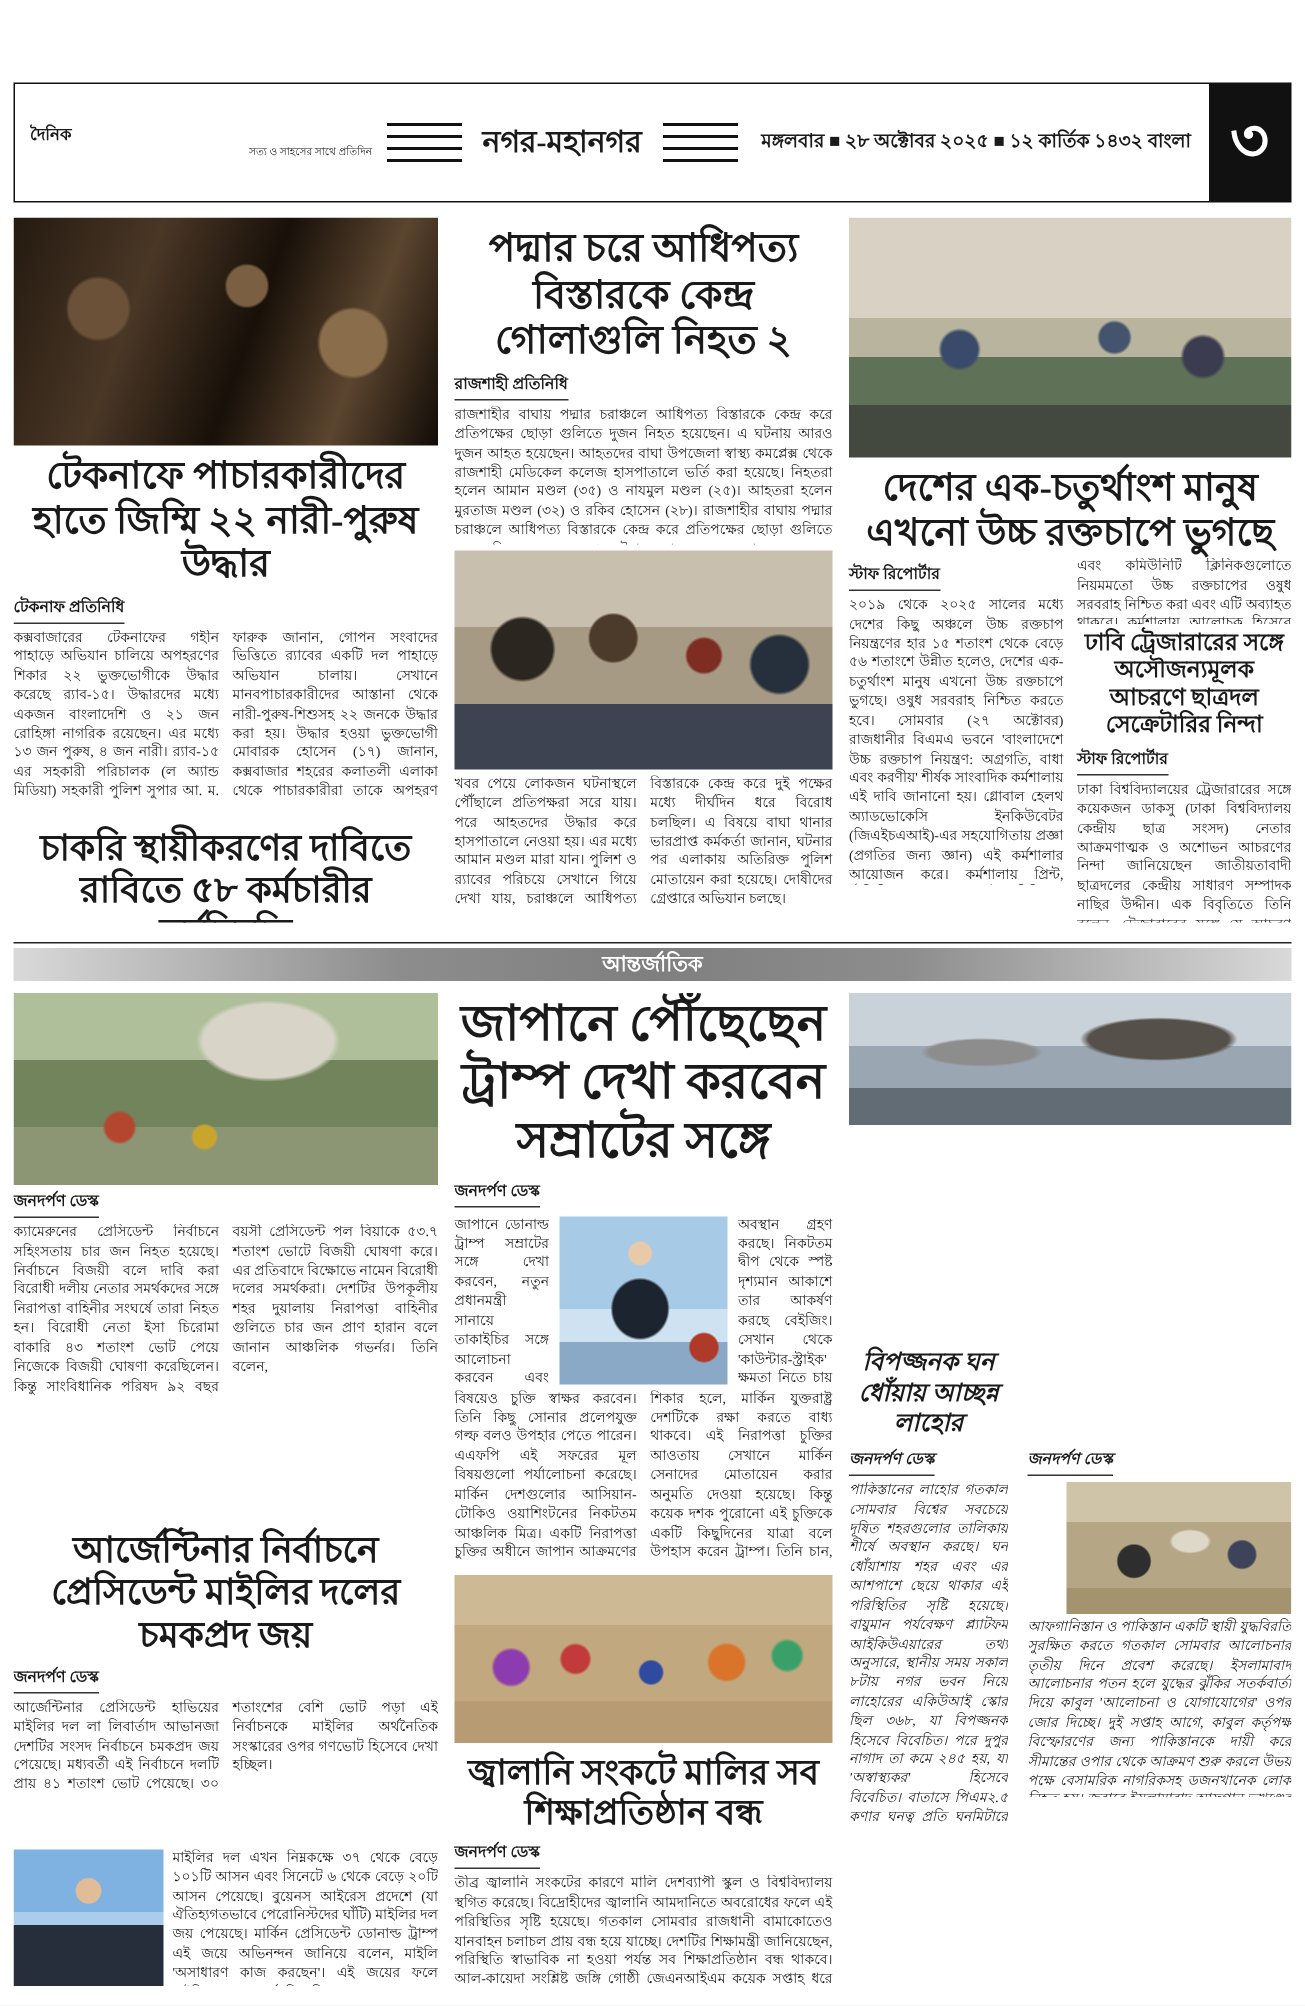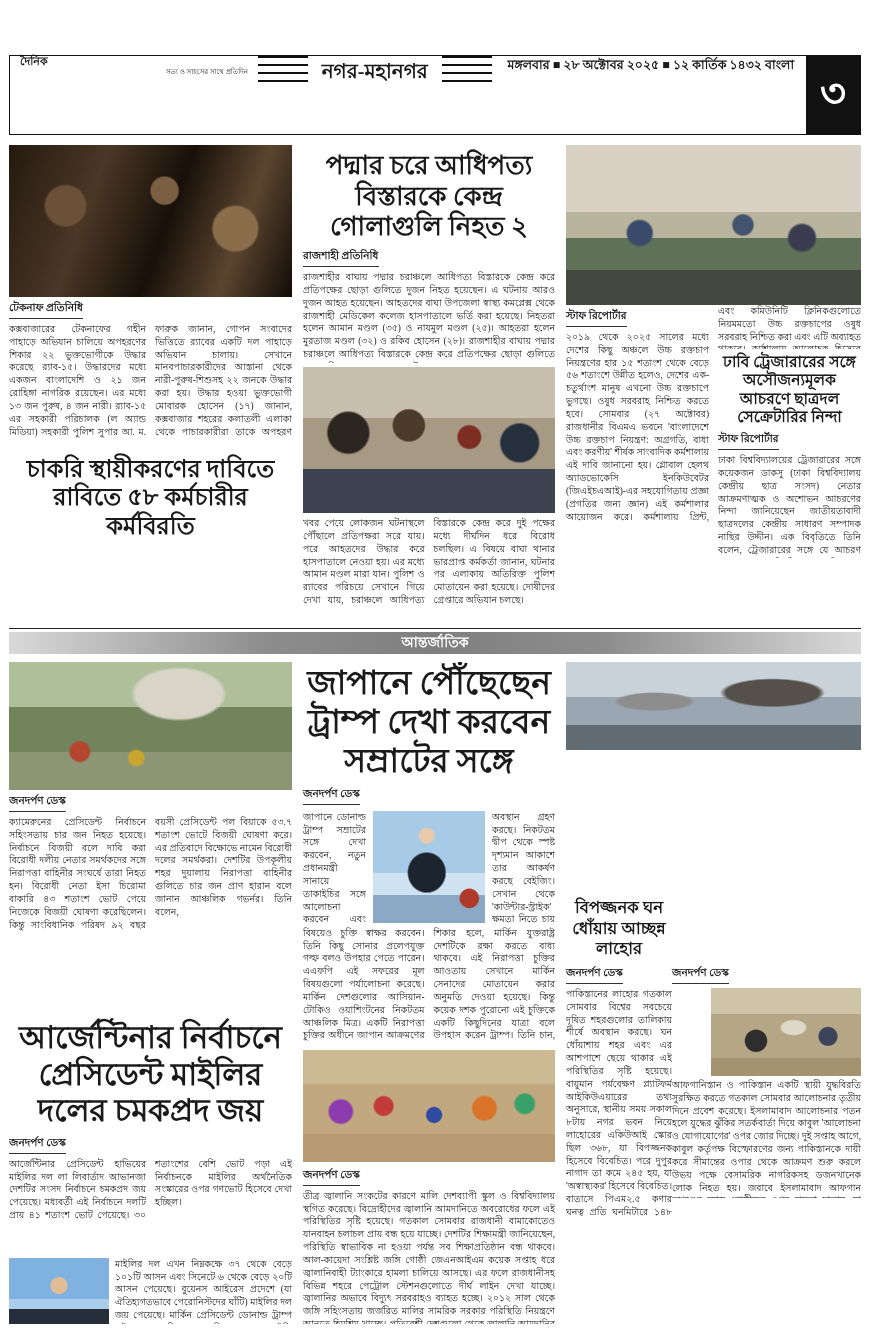--- a/index.html
+++ b/index.html
@@ -1,21 +1,21 @@
 <!DOCTYPE html>
 <html><head>
 <meta charset="utf-8">
 <style>
   html,body{margin:0;padding:0;background:#e9e9e9;}
   .page{position:relative;width:870px;height:1337px;margin:0 auto;background:#ffffff;
         font-family:"Liberation Serif","DejaVu Serif",serif;color:#1a1a1a;overflow:hidden;}
   .inner{padding:0 9px;}
 
   
-  .masthead{margin:55px 0 0 0;border:1.5px solid #111;height:78px;display:flex;background:#fff;}
+  .masthead{margin:55px 0 0 0;border:1.5px solid #111;height:78px;display:flex;align-items:center;background:#fff;}
   .logo-block{width:228px;padding-left:10px;line-height:1;}
   .brand-small{font-size:11px;font-weight:bold;}
   .brand{font-size:37px;font-weight:bold;letter-spacing:-1px;margin-top:-2px;}
   .tagline{font-size:7px;text-align:right;margin-top:2px;color:#222;}
   .rules{flex:1;height:26px;margin:0 10px;
          background:repeating-linear-gradient(#111 0 2px,transparent 2px 8px);}
   .mast-section{font-size:20px;font-weight:bold;white-space:nowrap;padding:0 4px;}
   .mast-date{font-size:12.5px;font-weight:bold;white-space:nowrap;padding:0 12px 0 6px;}
   .pageno{width:54px;height:78px;background:#111;color:#fff;display:flex;align-items:center;justify-content:center;
           font-size:40px;font-weight:bold;}
@@ -84,21 +84,21 @@
      linear-gradient(180deg,#7fb2e0 0 45%,#a9cdea 45% 55%,#252e3a 55%);}
   .ph-funeral{width:150px;height:88px;float:right;margin:0 0 3px 6px;background:
      radial-gradient(circle at 30% 60%, #2e2e2e 0 9%, transparent 10%),
      radial-gradient(circle at 78% 55%, #3d445a 0 7%, transparent 8%),
      radial-gradient(ellipse at 55% 45%, #ded8c8 0 10%, transparent 12%),
      linear-gradient(180deg,#cfc3a8 0 30%,#b5a685 30% 80%,#a3936f 80%);}
 
   .trump-row{display:flex;gap:7px;margin-top:2px;}
   .trump-row .body{flex:1;}
 
-  .rt-split{display:flex;gap:0;}
+  .rt-split{display:flex;gap:13px;font-style:italic;}
   .lahore-col{width:106px;flex:none;}
   .h-lahore{font-weight:bold;text-align:center;font-size:16.5px;line-height:1.25;margin:8px 0 2px;}
   .afghan-col{flex:1;}
 </style>
 </head>
 <body>
 
 <div class="page">
   <div class="inner">
 
@@ -111,36 +111,38 @@
       <div class="mast-section">নগর-মহানগর</div>
       <div class="rules"></div>
       <div class="mast-date">মঙ্গলবার ■ ২৮ অক্টোবর ২০২৫ ■ ১২ কার্তিক ১৪৩২ বাংলা</div>
       <div class="pageno">৩</div>
     </div>
 
     <div class="sec-top">
 
       <div class="col-a">
         <div class="photo ph-rescue"></div>
+        <div class="h-big" style="font-size:25px;">টেকনাফে পাচারকারীদের হাতে জিম্মি ২২ নারী-পুরুষ উদ্ধার</div>
         <div><span class="byline">টেকনাফ প্রতিনিধি</span></div>
         <div class="body cols2" style="height:122px;">কক্সবাজারের টেকনাফের গহীন পাহাড়ে অভিযান চালিয়ে অপহরণের শিকার ২২ ভুক্তভোগীকে উদ্ধার করেছে র‌্যাব-১৫। উদ্ধারদের মধ্যে একজন বাংলাদেশি ও ২১ জন রোহিঙ্গা নাগরিক রয়েছেন। এর মধ্যে ১৩ জন পুরুষ, ৪ জন নারী। র‌্যাব-১৫ এর সহকারী পরিচালক (ল অ্যান্ড মিডিয়া) সহকারী পুলিশ সুপার আ. ম. ফারুক জানান, গোপন সংবাদের ভিত্তিতে র‌্যাবের একটি দল পাহাড়ে অভিযান চালায়। সেখানে মানবপাচারকারীদের আস্তানা থেকে নারী-পুরুষ-শিশুসহ ২২ জনকে উদ্ধার করা হয়। উদ্ধার হওয়া ভুক্তভোগী মোবারক হোসেন (১৭) জানান, কক্সবাজার শহরের কলাতলী এলাকা থেকে পাচারকারীরা তাকে অপহরণ করে পাহাড়ে নিয়ে যায় এবং পরিবারের কাছে পাঁচ লাখ টাকা মুক্তিপণ দাবি করে। মুক্তিপণ না দিলে মালয়েশিয়ায় পাচারের হুমকিও দেওয়া হয়। উদ্ধার হওয়া ব্যক্তিদের আইনি প্রক্রিয়া শেষে পরিবারের কাছে হস্তান্তর করা হয়েছে। এ ঘটনায় সংশ্লিষ্ট ধারায় টেকনাফ মডেল থানায় মামলা করা হয়েছে।</div>
         <div class="h-big" style="font-size:24px;margin-top:10px;">চাকরি স্থায়ীকরণের দাবিতে রাবিতে ৫৮ কর্মচারীর কর্মবিরতি</div>
 
       </div>
 
       <div class="col-b">
         <div class="h-big" style="font-size:26px;">পদ্মার চরে আধিপত্য বিস্তারকে কেন্দ্র গোলাগুলি নিহত ২</div>
         <div><span class="byline">রাজশাহী প্রতিনিধি</span></div>
         <div class="body" style="height:92px;">রাজশাহীর বাঘায় পদ্মার চরাঞ্চলে আধিপত্য বিস্তারকে কেন্দ্র করে প্রতিপক্ষের ছোড়া গুলিতে দুজন নিহত হয়েছেন। এ ঘটনায় আরও দুজন আহত হয়েছেন। আহতদের বাঘা উপজেলা স্বাস্থ্য কমপ্লেক্স থেকে রাজশাহী মেডিকেল কলেজ হাসপাতালে ভর্তি করা হয়েছে। নিহতরা হলেন আমান মণ্ডল (৩৫) ও নাযমুল মণ্ডল (২৫)। আহতরা হলেন মুরতাজ মণ্ডল (৩২) ও রকিব হোসেন (২৮)। রাজশাহীর বাঘায় পদ্মার চরাঞ্চলে আধিপত্য বিস্তারকে কেন্দ্র করে প্রতিপক্ষের ছোড়া গুলিতে দুজন নিহত হয়েছেন। এ ঘটনায় আরও দুজন আহত হয়েছেন। আহতদের বাঘা উপজেলা স্বাস্থ্য কমপ্লেক্স থেকে রাজশাহী মেডিকেল কলেজ হাসপাতালে ভর্তি করা হয়েছে। নিহতরা হলেন আমান মণ্ডল (৩৫) ও নাযমুল মণ্ডল (২৫)। আহতরা হলেন মুরতাজ মণ্ডল (৩২) ও রকিব হোসেন (২৮)।</div>
         <div class="photo ph-injured" style="margin:4px 0;"></div>
         <div class="body cols2" style="height:96px;">খবর পেয়ে লোকজন ঘটনাস্থলে পৌঁছালে প্রতিপক্ষরা সরে যায়। পরে আহতদের উদ্ধার করে হাসপাতালে নেওয়া হয়। এর মধ্যে আমান মণ্ডল মারা যান। পুলিশ ও র‌্যাবের পরিচয়ে সেখানে গিয়ে দেখা যায়, চরাঞ্চলে আধিপত্য বিস্তারকে কেন্দ্র করে দুই পক্ষের মধ্যে দীর্ঘদিন ধরে বিরোধ চলছিল। এ বিষয়ে বাঘা থানার ভারপ্রাপ্ত কর্মকর্তা জানান, ঘটনার পর এলাকায় অতিরিক্ত পুলিশ মোতায়েন করা হয়েছে। দোষীদের গ্রেপ্তারে অভিযান চলছে।</div>
       </div>
 
       <div class="col-c">
         <div class="photo ph-meeting"></div>
+        <div class="h-big" style="font-size:25px;">দেশের এক-চতুর্থাংশ মানুষ এখনো উচ্চ রক্তচাপে ভুগছে</div>
         <div style="display:flex;gap:9px;">
           <div style="flex:1;">
             <span class="byline">স্টাফ রিপোর্টার</span>
             <div class="body" style="height:192px;">২০১৯ থেকে ২০২৫ সালের মধ্যে দেশের কিছু অঞ্চলে উচ্চ রক্তচাপ নিয়ন্ত্রণের হার ১৫ শতাংশ থেকে বেড়ে ৫৬ শতাংশে উন্নীত হলেও, দেশের এক-চতুর্থাংশ মানুষ এখনো উচ্চ রক্তচাপে ভুগছে। ওষুধ সরবরাহ নিশ্চিত করতে হবে। সোমবার (২৭ অক্টোবর) রাজধানীর বিএমএ ভবনে 'বাংলাদেশে উচ্চ রক্তচাপ নিয়ন্ত্রণ: অগ্রগতি, বাধা এবং করণীয়' শীর্ষক সাংবাদিক কর্মশালায় এই দাবি জানানো হয়। গ্লোবাল হেলথ অ্যাডভোকেসি ইনকিউবেটর (জিএইচএআই)-এর সহযোগিতায় প্রজ্ঞা (প্রগতির জন্য জ্ঞান) এই কর্মশালার আয়োজন করে। কর্মশালায় প্রিন্ট, টেলিভিশন এবং অনলাইন মিডিয়ায় কর্মরত ২৩ জন সাংবাদিক অংশগ্রহণ করেন। কর্মশালায় জানানো হয়, উচ্চ রক্তচাপ একটি গুরুতর জনস্বাস্থ্য সমস্যা, যা অকাল মৃত্যু ঘটায়। বিশ্ব স্বাস্থ্য সংস্থার প্রতিবেদন অনুযায়ী, প্রাথমিক পর্যায়ে</div>
           </div>
           <div style="flex:1;">
             <div class="body" style="height:44px;">এবং কমিউনিটি ক্লিনিকগুলোতে নিয়মমতো উচ্চ রক্তচাপের ওষুধ সরবরাহ নিশ্চিত করা এবং এটি অব্যাহত থাকবে। কর্মশালায় আলোচক হিসেবে উপস্থিত ছিলেন ঢাকা ট্রিবিউনের সম্পাদক রিয়াজ আহমেদ; জিএইচএআই বাংলাদেশের কান্ট্রি লিড এবং প্রজ্ঞার নির্বাহী পরিচালকসহ অন্যরা।</div>
             <div class="h-big" style="font-size:15.5px;margin:4px 0 2px;">ঢাবি ট্রেজারারের সঙ্গে অসৌজন্যমূলক আচরণে ছাত্রদল সেক্রেটারির নিন্দা</div>
             <span class="byline">স্টাফ রিপোর্টার</span>
             <div class="body" style="height:104px;">ঢাকা বিশ্ববিদ্যালয়ের ট্রেজারারের সঙ্গে কয়েকজন ডাকসু (ঢাকা বিশ্ববিদ্যালয় কেন্দ্রীয় ছাত্র সংসদ) নেতার আক্রমণাত্মক ও অশোভন আচরণের নিন্দা জানিয়েছেন জাতীয়তাবাদী ছাত্রদলের কেন্দ্রীয় সাধারণ সম্পাদক নাছির উদ্দীন। এক বিবৃতিতে তিনি বলেন, ট্রেজারারের সঙ্গে যে আচরণ করা হয়েছে তা বিশ্ববিদ্যালয়ের শিক্ষকের মর্যাদার পরিপন্থী। এমন আচরণ থেকে বিরত থাকার আহ্বান জানান তিনি। ঘটনার সুষ্ঠু তদন্ত দাবি করে দোষীদের বিরুদ্ধে ব্যবস্থা নেওয়ার আহ্বান জানানো হয়।</div>
@@ -154,39 +156,40 @@
         <span>আন্তর্জাতিক</span>
       </div>
     </div>
 
     <div class="sec-intl">
 
       <div class="col-a">
         <div class="photo ph-festival"></div>
         <div><span class="byline">জনদর্পণ ডেস্ক</span></div>
         <div class="body cols2" style="height:196px;">ক্যামেরুনের প্রেসিডেন্ট নির্বাচনে সহিংসতায় চার জন নিহত হয়েছে। নির্বাচনে বিজয়ী বলে দাবি করা বিরোধী দলীয় নেতার সমর্থকদের সঙ্গে নিরাপত্তা বাহিনীর সংঘর্ষে তারা নিহত হন। বিরোধী নেতা ইসা চিরোমা বাকারি ৪৩ শতাংশ ভোট পেয়ে নিজেকে বিজয়ী ঘোষণা করেছিলেন। কিন্তু সাংবিধানিক পরিষদ ৯২ বছর বয়সী প্রেসিডেন্ট পল বিয়াকে ৫৩.৭ শতাংশ ভোটে বিজয়ী ঘোষণা করে। এর প্রতিবাদে বিক্ষোভে নামেন বিরোধী দলের সমর্থকরা। দেশটির উপকূলীয় শহর দুয়ালায় নিরাপত্তা বাহিনীর গুলিতে চার জন প্রাণ হারান বলে জানান আঞ্চলিক গভর্নর। তিনি বলেন,</div>
-        <div class="h-big" style="font-size:31px;margin-top:8px;text-align:center;">আর্জেন্টিনার নির্বাচনে প্রেসিডেন্ট মাইলির দলের চমকপ্রদ জয়</div>
+        <div class="h-big" style="font-size:24px;margin-top:8px;text-align:center;">আর্জেন্টিনার নির্বাচনে প্রেসিডেন্ট মাইলির দলের চমকপ্রদ জয়</div>
         <div><span class="byline">জনদর্পণ ডেস্ক</span></div>
         <div class="body cols2" style="height:96px;">আর্জেন্টিনার প্রেসিডেন্ট হাভিয়ের মাইলির দল লা লিবার্তাদ আভানজা দেশটির সংসদ নির্বাচনে চমকপ্রদ জয় পেয়েছে। মধ্যবর্তী এই নির্বাচনে দলটি প্রায় ৪১ শতাংশ ভোট পেয়েছে। ৩০ শতাংশের বেশি ভোট পড়া এই নির্বাচনকে মাইলির অর্থনৈতিক সংস্কারের ওপর গণভোট হিসেবে দেখা হচ্ছিল।</div>
         <div style="display:flex;gap:6px;margin-top:4px;">
           <div class="photo ph-milei"></div>
           <div class="body" style="height:92px;flex:1;">মাইলির দল এখন নিম্নকক্ষে ৩৭ থেকে বেড়ে ১০১টি আসন এবং সিনেটে ৬ থেকে বেড়ে ২০টি আসন পেয়েছে। বুয়েনস আইরেস প্রদেশে (যা ঐতিহ্যগতভাবে পেরোনিস্টদের ঘাঁটি) মাইলির দল জয় পেয়েছে। মার্কিন প্রেসিডেন্ট ডোনাল্ড ট্রাম্প এই জয়ে অভিনন্দন জানিয়ে বলেন, মাইলি 'অসাধারণ কাজ করছেন'। এই জয়ের ফলে মাইলির সংস্কার কর্মসূচি এগিয়ে নেওয়া সহজ হবে বলে মনে করছেন বিশ্লেষকরা।</div>
         </div>
       </div>
 
       <div class="col-b">
         <div class="h-big" style="font-size:33px;margin-top:2px;">জাপানে পৌঁছেছেন ট্রাম্প দেখা করবেন সম্রাটের সঙ্গে</div>
         <div><span class="byline">জনদর্পণ ডেস্ক</span></div>
         <div class="trump-row">
           <div class="body" style="height:112px;">জাপানে ডোনাল্ড ট্রাম্প সম্রাটের সঙ্গে দেখা করবেন, নতুন প্রধানমন্ত্রী সানায়ে তাকাইচির সঙ্গে আলোচনা করবেন এবং ইউএসএস জর্জ ওয়াশিংটন বিমানবাহী রণতরী সফরেরও ঘোষণা দেবেন। খবর বার্তা সংস্থা এএফপির। গণমাধ্যমের প্রতিবেদনে বলা হয়েছে, গতকাল সোমবার থেকে বুধবার পর্যন্ত জাপানে অবস্থানকালে, মার্কিন প্রেসিডেন্ট গুরুত্বপূর্ণ খনিজ ও জাহাজ নির্মাণের</div>
           <div class="photo ph-trump"></div>
           <div class="body" style="height:112px;">অবস্থান গ্রহণ করছে। নিকটতম দ্বীপ থেকে স্পষ্ট দৃশ্যমান আকাশে তার আকর্ষণ করছে বেইজিং। সেখান থেকে 'কাউন্টার-স্ট্রাইক' ক্ষমতা নিতে চায় পদক্ষেপ নিয়ে। মিসাইল ক্রুজ ক্ষেপণাস্ত্র ঘাঁটিতে দেশীয়ভাবে তৈরি টাইপ ১২ ভূমি থেকে নিক্ষেপযোগ্য ক্ষেপণাস্ত্র মোতায়েনের পরিকল্পনা করছে।</div>
         </div>
         <div class="body cols2" style="height:118px;margin-top:4px;">বিষয়েও চুক্তি স্বাক্ষর করবেন। তিনি কিছু সোনার প্রলেপযুক্ত গল্ফ বলও উপহার পেতে পারেন। এএফপি এই সফরের মূল বিষয়গুলো পর্যালোচনা করেছে। মার্কিন দেশগুলোর আসিয়ান-টোকিও ওয়াশিংটনের নিকটতম আঞ্চলিক মিত্র। একটি নিরাপত্তা চুক্তির অধীনে জাপান আক্রমণের শিকার হলে, মার্কিন যুক্তরাষ্ট্র দেশটিকে রক্ষা করতে বাধ্য থাকবে। এই নিরাপত্তা চুক্তির আওতায় সেখানে মার্কিন সেনাদের মোতায়েন করার অনুমতি দেওয়া হয়েছে। কিন্তু কয়েক দশক পুরোনো এই চুক্তিকে একটি কিছুদিনের যাত্রা বলে উপহাস করেন ট্রাম্প। তিনি চান, বর্তমানে জাপানে থাকা প্রায় ৬০ হাজার মার্কিন নাগরিক কর্মীর আবাসনের জন্য টোকিও আরো বেশি অর্থ প্রদান করুক। ট্রাম্প তার প্রথম মেয়াদে বলেছিলেন, যদি মার্কিন যুক্তরাষ্ট্র আক্রমণ করা হয়, তাহলে জাপানকে 'আমাদের কোনো সাহায্য করতে হবে না' এবং 'সনি টেলিভিশনে এটি দেখার' মর্যাদা রয়েছে। সামরিক খাত-প্রতিবেশী বস্তু বিষয়ের সঙ্গে সম্পর্কের অগ্রগতি ঘটতে থাকায়, দীর্ঘস্থায়ী শান্তিবাদী জাপান আরো শক্তিশালী সামরিক শক্তিশালী খাতে তার মোট দেশজ উৎপাদনের দুই শতাংশ ব্যয় করার লক্ষ্য অর্জন করা হবে, নির্ধারিত সময়ের চেয়ে দুই বছর আগে নির্ধারিত হয়েছেন। কিন্তু মার্কিন কর্মকর্তারা চান জাপান প্রতিরক্ষা খাতে আরো বেশি ব্যয় করুক। জাপানের প্রতিরক্ষা খাতে তার মোট দেশজ উৎপাদনের ১৫ শতাংশ শুল্ক আরোপ করা হয়, তবে পরে আগস্টে তা কমিয়ে করা হয়। চুক্তিটি চূড়ান্ত করতে জুলাইয়ে মার্কিন যুক্তরাষ্ট্রে ৫৫০ বিলিয়ন ডলার বিনিয়োগের প্রতিশ্রুতি রয়েছে জাপানের।</div>
         <div class="photo ph-children" style="margin:5px 0 2px;"></div>
+        <div class="h-big" style="font-size:23px;">জ্বালানি সংকটে মালির সব শিক্ষাপ্রতিষ্ঠান বন্ধ</div>
         <div><span class="byline">জনদর্পণ ডেস্ক</span></div>
         <div class="body" style="height:168px;">তীব্র জ্বালানি সংকটের কারণে মালি দেশব্যাপী স্কুল ও বিশ্ববিদ্যালয় স্থগিত করেছে। বিদ্রোহীদের জ্বালানি আমদানিতে অবরোধের ফলে এই পরিস্থিতির সৃষ্টি হয়েছে। গতকাল সোমবার রাজধানী বামাকোতেও যানবাহন চলাচল প্রায় বন্ধ হয়ে যাচ্ছে। দেশটির শিক্ষামন্ত্রী জানিয়েছেন, পরিস্থিতি স্বাভাবিক না হওয়া পর্যন্ত সব শিক্ষাপ্রতিষ্ঠান বন্ধ থাকবে। আল-কায়েদা সংশ্লিষ্ট জঙ্গি গোষ্ঠী জেএনআইএম কয়েক সপ্তাহ ধরে জ্বালানিবাহী ট্যাংকারে হামলা চালিয়ে আসছে। এর ফলে রাজধানীসহ বিভিন্ন শহরে পেট্রোল স্টেশনগুলোতে দীর্ঘ লাইন দেখা যাচ্ছে। জ্বালানির অভাবে বিদ্যুৎ সরবরাহও ব্যাহত হচ্ছে। ২০১২ সাল থেকে জঙ্গি সহিংসতায় জর্জরিত মালির সামরিক সরকার পরিস্থিতি নিয়ন্ত্রণে আনতে হিমশিম খাচ্ছে। প্রতিবেশী দেশগুলো থেকে জ্বালানি আমদানির চেষ্টা চলছে বলে জানিয়েছে কর্তৃপক্ষ। সংকট দীর্ঘায়িত হলে দেশটির অর্থনীতি আরো ক্ষতিগ্রস্ত হওয়ার আশঙ্কা রয়েছে।</div>
       </div>
 
       <div class="col-c">
         <div class="photo ph-lebanon"></div>
         <div class="h-big" style="font-size:24px;"></div>
         <div><span class="byline"></span></div>
         <div class="body" style="height:116px;"></div>
         <div class="rt-split">

